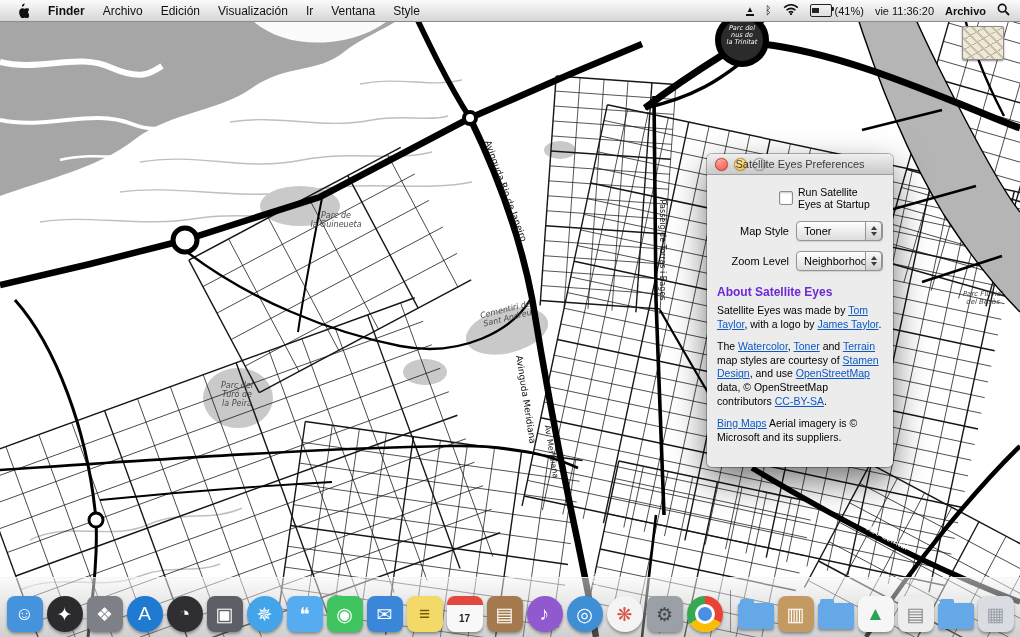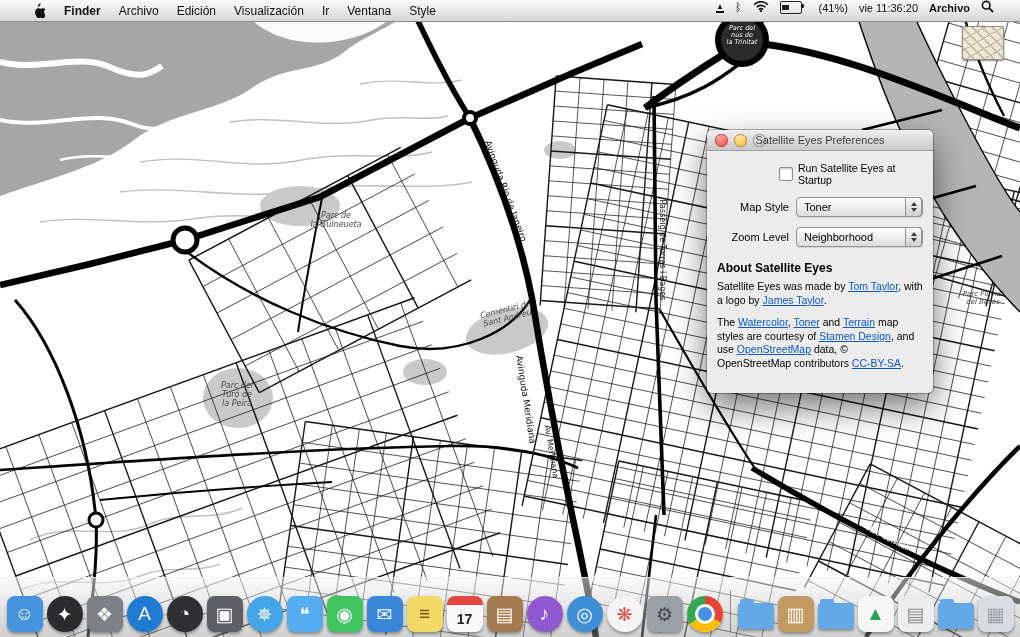--- a/index.html
+++ b/index.html
@@ -4,41 +4,41 @@
 <style>
   html,body{margin:0;padding:0}
   body{width:1020px;height:637px;overflow:hidden;position:relative;background:#fff;
        font-family:"Liberation Sans",sans-serif;}
   .desktop{position:absolute;inset:0}
   #mapsvg{position:absolute;top:0;left:0;z-index:1}
 
   
   .menubar{position:absolute;top:0;left:0;right:0;height:21px;z-index:40;
     background:linear-gradient(#fbfbfb,#d6d6d6);border-bottom:1px solid #8c8c8c;
-    display:flex;align-items:flex-start;font-size:12px;color:#111;padding:0 22px;}
+    display:flex;align-items:center;font-size:12px;color:#111;padding:0 6px;}
   .apple-menu{padding:0 10px;display:flex;align-items:center;height:100%}
   .menu-item{padding:0 9px;height:100%;display:flex;align-items:center;cursor:default;white-space:nowrap}
   .menu-item.bold{font-weight:bold}
   .status{margin-left:auto;display:flex;align-items:center;gap:11px;font-size:11px;padding-right:4px}
   .status .glyph{font-size:11px;line-height:1}
-  .batt{display:flex;align-items:center;gap:17px}
+  .batt{display:flex;align-items:center;gap:3px}
   .batt-body{width:18px;height:9px;border:1px solid #222;border-radius:2px;position:relative;display:flex;align-items:center;padding:1px}
   .batt-body::after{content:"";position:absolute;right:-3px;top:2px;width:2px;height:4px;background:#222;border-radius:0 1px 1px 0}
   .batt-fill{height:5px;width:41%;background:#222}
   .bold-ish{font-weight:bold}
 
   
   .desktop-icon{position:absolute;top:26px;right:16px;z-index:5;display:flex;flex-direction:column;align-items:center}
   .file-thumb{width:40px;height:32px;background:#efe8d6;border:1px solid #8f8f8f;border-radius:2px;
     box-shadow:0 1px 2px rgba(0,0,0,.45);
     background-image:repeating-linear-gradient(45deg,#c8c1ac 0 2px,transparent 2px 7px),
                      repeating-linear-gradient(-30deg,#b7b09b 0 1px,transparent 1px 9px);}
 
   
-  .window{position:absolute;left:707px;top:130px;width:226px;z-index:20;background:#ececec;border-radius:5px;
+  .window{position:absolute;left:707px;top:154px;width:186px;z-index:20;background:#ececec;border-radius:5px;
     box-shadow:0 14px 34px rgba(0,0,0,.55),0 0 0 1px rgba(0,0,0,.28);font-size:11px;color:#000}
   .titlebar{height:20px;background:linear-gradient(#efefef,#c9c9c9);border-bottom:1px solid #9d9d9d;
     border-radius:5px 5px 0 0;position:relative;display:flex;align-items:center}
   .title{position:absolute;left:0;right:0;text-align:center;font-size:11px;color:#3c3c3c;pointer-events:none}
   .tl{width:11px;height:11px;border-radius:50%;margin-left:6px;box-shadow:inset 0 1px 1px rgba(255,255,255,.5),0 0 1px rgba(0,0,0,.5)}
   .tl.first{margin-left:8px}
   .tl.red{background:radial-gradient(circle at 35% 30%,#ff9a92,#f0544a);border:1px solid #c8382e}
   .tl.yellow{background:radial-gradient(circle at 35% 30%,#ffe49a,#f5b93a);border:1px solid #c79327}
   .tl.gray{background:radial-gradient(circle at 35% 30%,#ececec,#c2c2c2);border:1px solid #9a9a9a}
   .win-body{padding:9px 10px 14px}
@@ -48,39 +48,39 @@
   .frow{display:flex;align-items:center;margin:10px 0}
   .flabel{width:72px;text-align:right;margin-right:7px;font-size:11px;white-space:nowrap}
   .popup{flex:1;height:18px;border:1px solid #949494;border-radius:4px;background:linear-gradient(#ffffff,#dddddd);
     display:flex;align-items:center;font-size:11px;position:relative;padding-left:7px;cursor:default;
     box-shadow:0 1px 1px rgba(0,0,0,.12)}
   .popup .arrows{position:absolute;right:0;top:-1px;bottom:-1px;width:15px;border:1px solid #949494;
     background:linear-gradient(#fcfcfc,#cfcfcf);border-radius:0 4px 4px 0;
     display:flex;flex-direction:column;align-items:center;justify-content:center;gap:2px}
   .tri-up{width:0;height:0;border-left:3px solid transparent;border-right:3px solid transparent;border-bottom:4px solid #3c3c3c}
   .tri-down{width:0;height:0;border-left:3px solid transparent;border-right:3px solid transparent;border-top:4px solid #3c3c3c}
-  .about-h{font-weight:bold;font-size:12px;margin:14px 0 5px;color:#000000}
+  .about-h{font-weight:bold;font-size:12px;margin:14px 0 5px;color:#6d28d9}
   #about p{margin:0 0 8px;font-size:10.5px;line-height:1.32;color:#000}
   .link{color:#0a58c8;text-decoration:underline;cursor:pointer}
 
   
   .dock{position:absolute;left:0;right:0;bottom:0;height:54px;z-index:30;
     display:flex;align-items:flex-end;justify-content:center;gap:2px;padding:0 4px 5px;
     background:linear-gradient(rgba(246,246,246,.55),rgba(150,150,150,.45));
     border-top:1px solid rgba(255,255,255,.8)}
   .dock-item{width:38px;height:40px;display:flex;align-items:flex-end;justify-content:center;flex:none}
   .ic{width:36px;height:36px;display:flex;align-items:center;justify-content:center;font-size:19px;color:#fff;
       box-shadow:0 2px 3px rgba(0,0,0,.35);background:#888}
   .ic.square{border-radius:8px}
   .ic.circle{border-radius:50%}
   .ic.folder{width:36px;height:26px;border-radius:3px;position:relative;margin-bottom:3px}
   .ic.folder::before{content:"";position:absolute;top:-4px;left:2px;width:14px;height:5px;border-radius:2px 2px 0 0;background:inherit}
   .ic.calendar{background:#f8f8f8;border-radius:8px;flex-direction:column;color:#222;overflow:hidden;display:flex}
   .cal-band{height:9px;width:100%;background:#e2483d;flex:none}
-  .cal-num{font-size:14px;font-weight:bold;flex:1;display:flex;align-items:center;justify-content:center}
+  .cal-num{font-size:10px;font-weight:bold;flex:1;display:flex;align-items:center;justify-content:center}
   .ic.chrome{border-radius:50%;position:relative;
     background:conic-gradient(#ea4335 0 33%,#fbbc05 33% 66%,#34a853 66% 100%)}
   .ic.chrome::after{content:"";position:absolute;width:14px;height:14px;border-radius:50%;
     background:#4a90e2;border:3px solid #fff;top:50%;left:50%;transform:translate(-50%,-50%)}
   .dock-sep{width:1px;height:42px;background:rgba(70,70,70,.55);margin:0 4px;flex:none}
 </style>
 </head>
 <body>
 
 <div class="desktop">
@@ -439,20 +439,21 @@
                 <span class="tri-up"></span>
                 <span class="tri-down"></span>
               </span>
             </div>
           </div>
         </div>
       <div class="about-h">About Satellite Eyes</div>
       <div id="about">
           <p><span>Satellite Eyes was made by </span><span class="link">Tom Taylor</span><span>, with a logo by </span><span class="link">James Taylor</span><span>.</span></p>
           <p><span>The </span><span class="link">Watercolor</span><span>, </span><span class="link">Toner</span><span> and </span><span class="link">Terrain</span><span> map styles are courtesy of </span><span class="link">Stamen Design</span><span>, and use </span><span class="link">OpenStreetMap</span><span> data, © OpenStreetMap contributors </span><span class="link">CC-BY-SA</span><span>.</span></p>
+          <p><span class="link">Bing Maps</span><span> Aerial imagery is © Microsoft and its suppliers.</span></p>
         </div>
     </div>
   </div>
 
   <div class="dock" id="dock">
       <div class="dock-item">
         <div class="ic square" style="background: rgb(69, 147, 220);">
           <span>☺</span>
         </div>
       </div>

